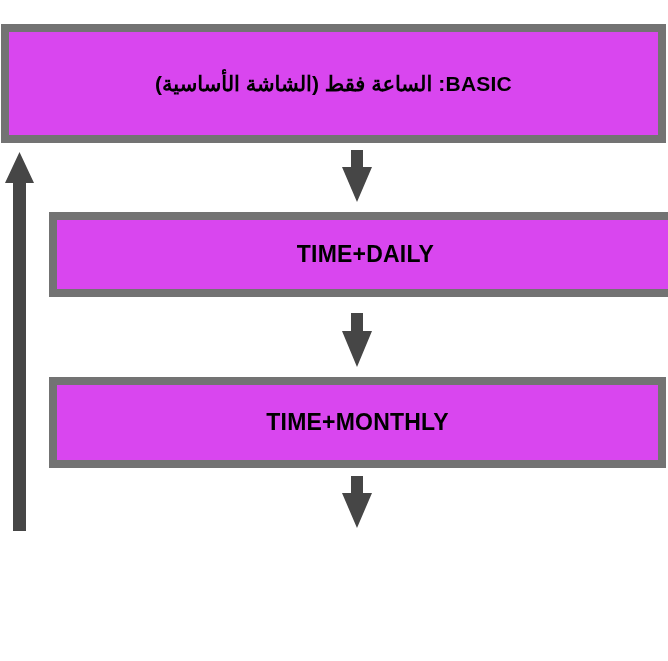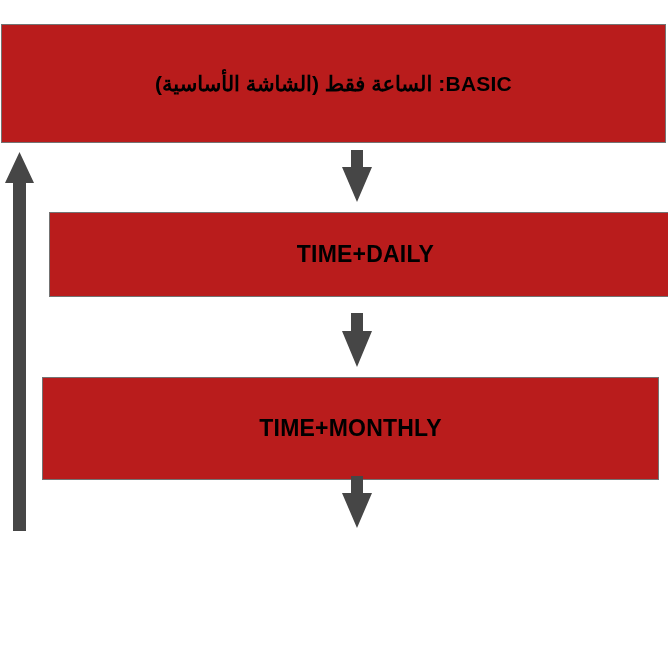--- a/index.html
+++ b/index.html
@@ -7,36 +7,36 @@
     position: relative;
     width: 668px;
     height: 661px;
     background: #ffffff;
     font-family: "Liberation Sans", sans-serif;
     overflow: hidden;
   }
   .node {
     position: absolute;
     box-sizing: border-box;
-    border: 1px solid #737373;
-    background: #b91c1c;
+    border: 8px solid #737373;
+    background: #d946ef;
     display: flex;
     align-items: center;
     justify-content: center;
     text-align: center;
     color: #000000;
   }
   .node .label {
     font-weight: bold;
     letter-spacing: 0.2px;
     white-space: nowrap;
   }
   .node-basic   { left: 1px;  top: 24px;  width: 665px; height: 119px; }
   .node-daily   { left: 49px; top: 212px; width: 633px; height: 85px;  }
-  .node-monthly { left: 42px; top: 377px; width: 617px; height: 103px;  }
+  .node-monthly { left: 49px; top: 377px; width: 617px; height: 91px;  }
   .node-world   { left: 0px;  top: 540px; width: 666px; height: 91px;  }
   .node-basic .label   { font-size: 21px; }
   .node-daily .label, .node-monthly .label, .node-world .label { font-size: 23px; }
   .arrow { position: absolute; line-height: 0; }
   .arrow svg { display: block; }
   .arrow-down-1 { left: 342px; top: 150px; }
   .arrow-down-2 { left: 342px; top: 313px; }
   .arrow-down-3 { left: 342px; top: 476px; }
   .arrow-return { left: 5px;   top: 152px; }
 </style>

